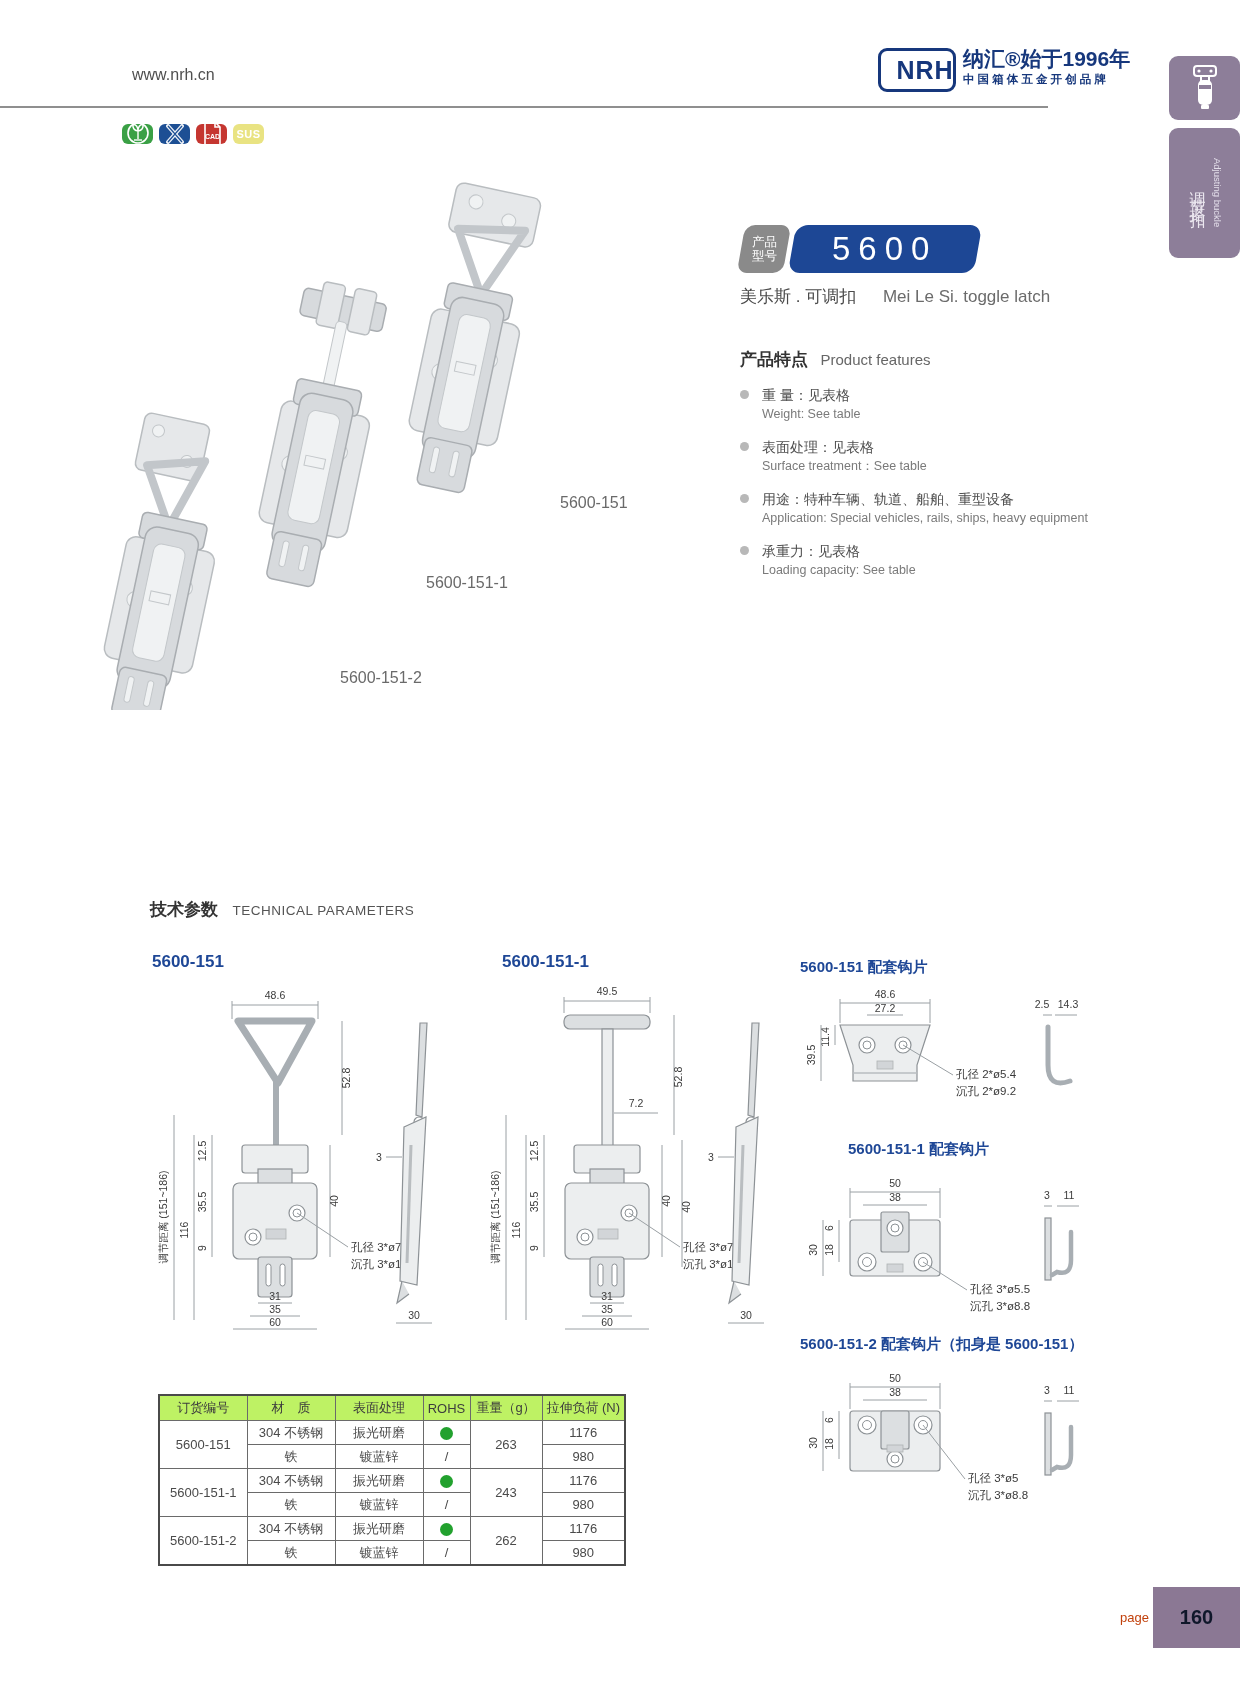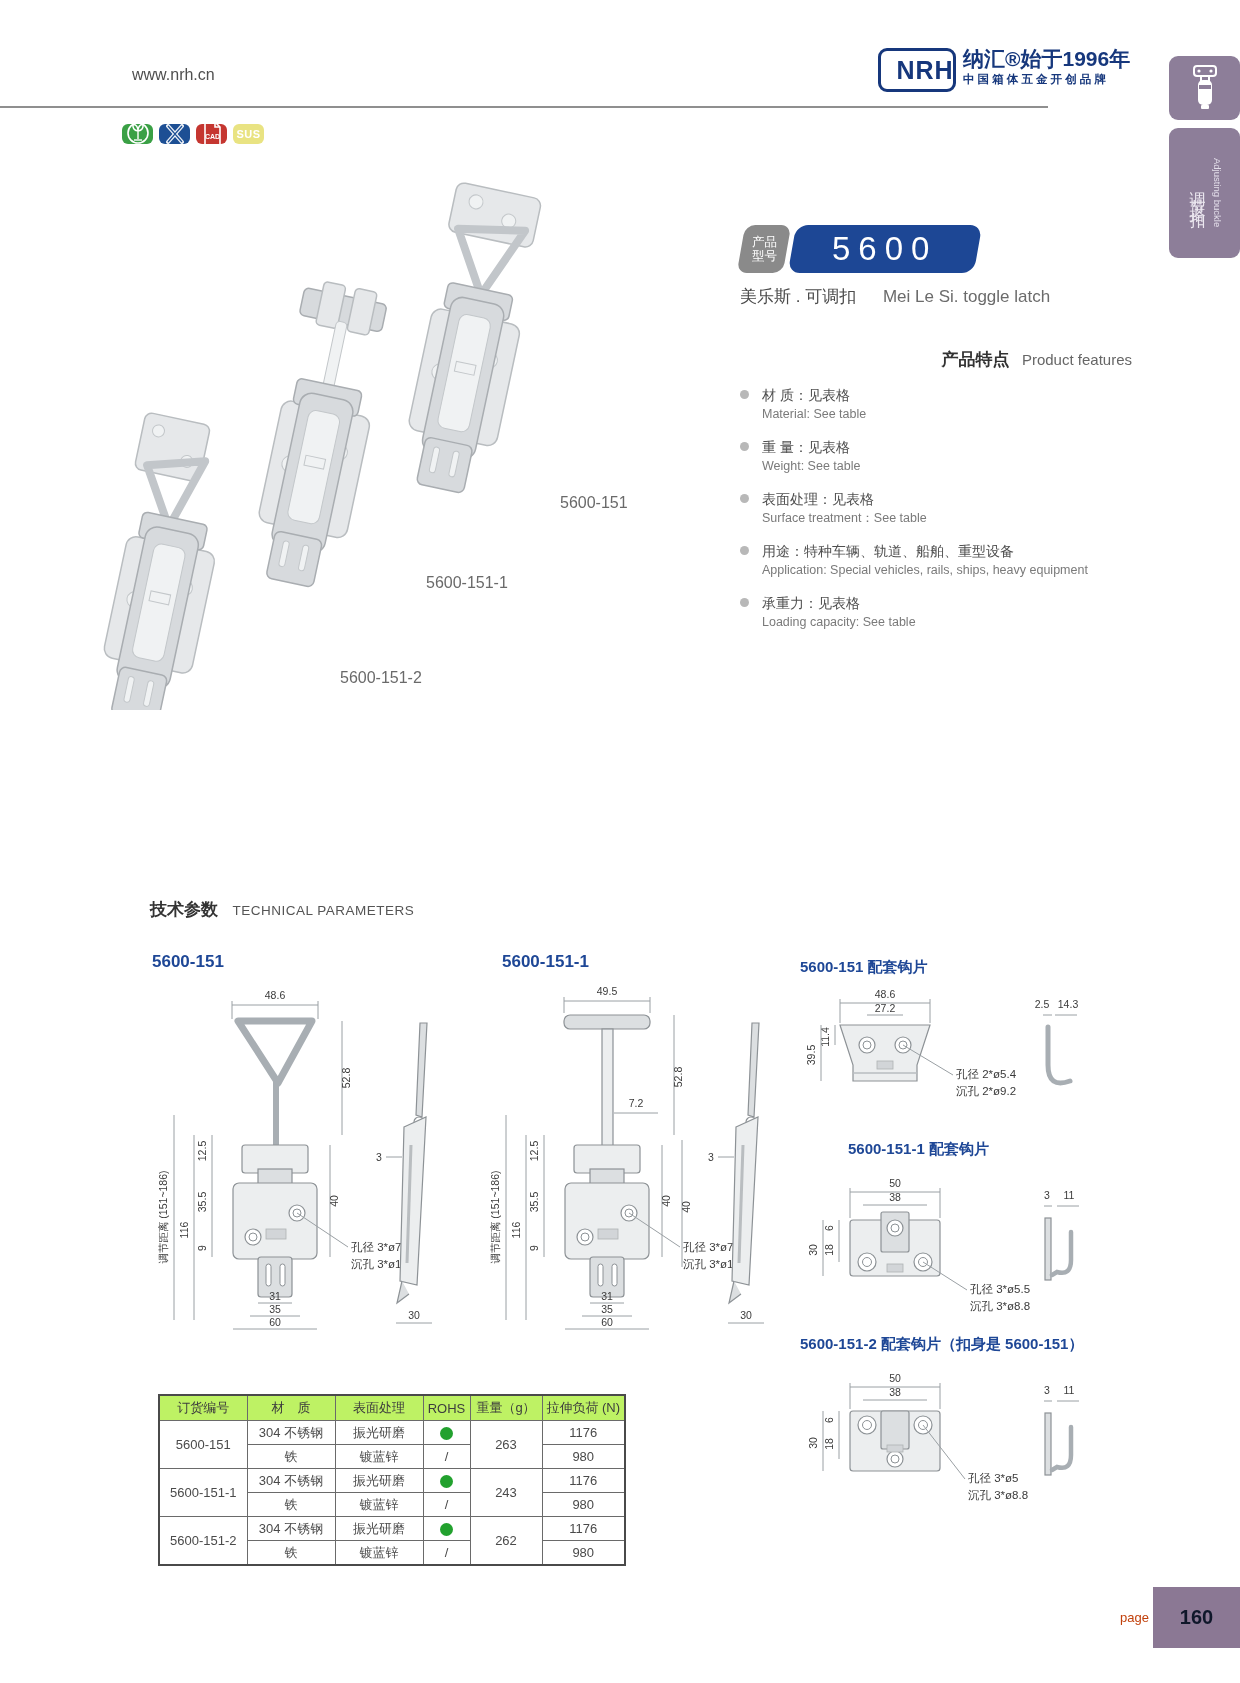--- a/index.html
+++ b/index.html
@@ -42,21 +42,21 @@
   .pbadge-blue{left:792px;top:225px;width:186px;height:48px;background:#1d4795;border-radius:12px;
                transform:skewX(-10deg);display:flex;align-items:center;justify-content:center;}
   .pbadge-blue .t{font-size:33px;color:#fff;letter-spacing:8px;transform:skewX(10deg);}
 
   .subtitle{left:740px;top:285px;font-size:17px;}
   .subtitle .cn{color:#4a4a4a;margin-right:22px;}
   .subtitle .en{color:#6b6b6b;}
 
   
   .features{left:740px;top:348px;width:392px;}
-  .f-title{margin-bottom:14px;text-align:right;}
+  .f-title{margin-bottom:14px;}
   .f-title .cn{font-size:17px;font-weight:bold;color:#333;}
   .f-title .en{font-size:15px;color:#666;margin-left:8px;}
   .f-item{margin-bottom:13px;position:relative;padding-left:22px;}
   .f-item .dot{position:absolute;left:0;top:5px;width:9px;height:9px;border-radius:50%;background:#b8b8b8;}
   .f-item .cn{font-size:14px;color:#4f4f4f;line-height:20px;}
   .f-item .en{font-size:12.5px;color:#7a7a7a;line-height:19px;}
 
   
   .photo-label{font-size:16px;color:#6a6a6a;}
 
@@ -223,25 +223,20 @@
   </div>
   <div class="abs subtitle">
     <span class="cn">美乐斯 . 可调扣</span>
     <span class="en">Mei Le Si. toggle latch</span>
   </div>
 
   <div class="abs features">
     <div class="f-title">
       <span class="cn">产品特点</span>
       <span class="en">Product features</span>
-    </div>
-    <div class="f-item">
-      <span class="dot"></span>
-      <div class="cn">材  质：见表格</div>
-      <div class="en">Material: See table</div>
     </div>
     <div class="f-item">
       <span class="dot"></span>
       <div class="cn">重  量：见表格</div>
       <div class="en">Weight: See table</div>
     </div>
     <div class="f-item">
       <span class="dot"></span>
       <div class="cn">表面处理：见表格</div>
       <div class="en">Surface treatment：See table</div>

